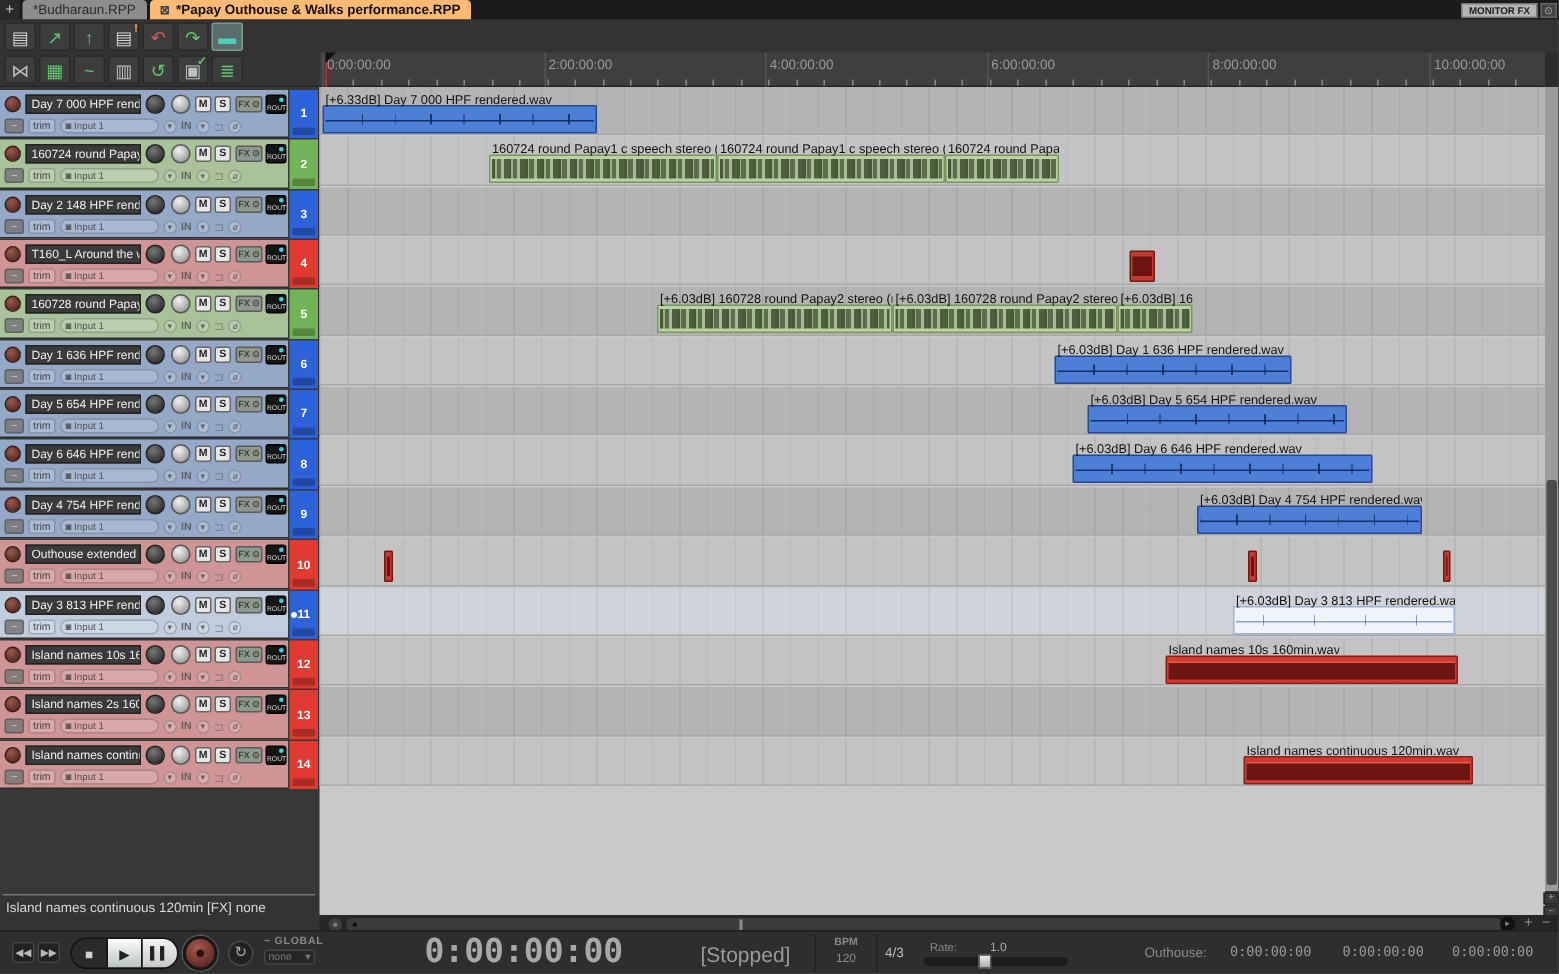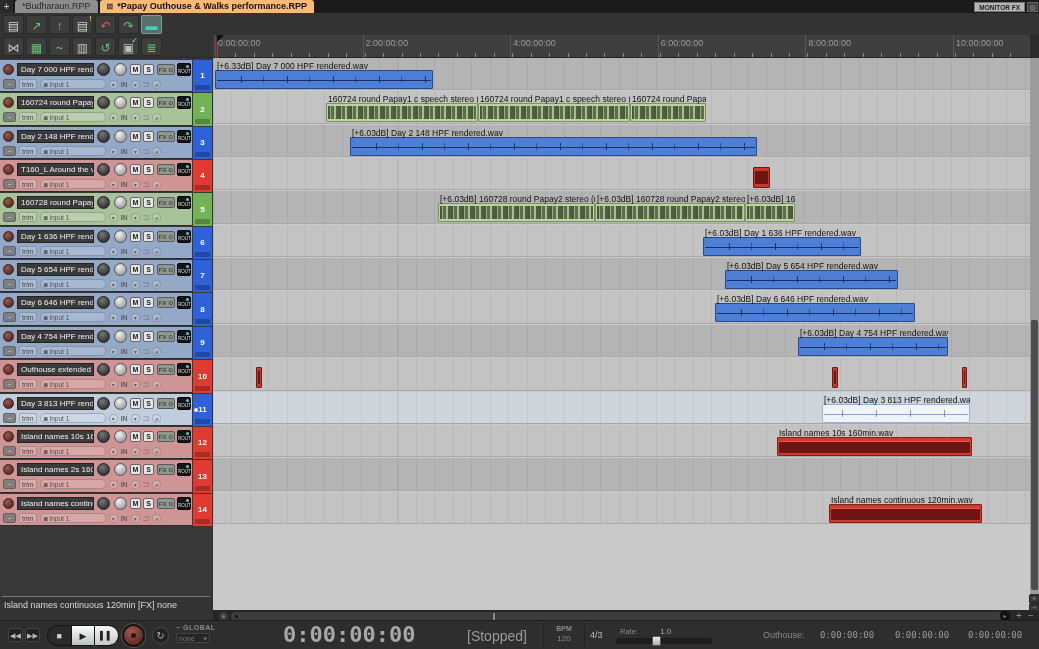--- a/index.html
+++ b/index.html
@@ -240,34 +240,31 @@
       <div class="trow" style="top: 133px; height: 33px; background: repeating-linear-gradient(90deg, rgba(0, 0, 0, 0.06) 0px, rgba(0, 0, 0, 0.06) 1px, transparent 1px, transparent 18.45px) rgb(180, 180, 180);"></div>
       <div class="trow" style="top: 167px; height: 32px; background: repeating-linear-gradient(90deg, rgba(0, 0, 0, 0.06) 0px, rgba(0, 0, 0, 0.06) 1px, transparent 1px, transparent 18.45px) rgb(195, 195, 195);"></div>
       <div class="trow" style="top: 200px; height: 32px; background: repeating-linear-gradient(90deg, rgba(0, 0, 0, 0.06) 0px, rgba(0, 0, 0, 0.06) 1px, transparent 1px, transparent 18.45px) rgb(180, 180, 180);"></div>
       <div class="trow" style="top: 233px; height: 33px; background: repeating-linear-gradient(90deg, rgba(0, 0, 0, 0.06) 0px, rgba(0, 0, 0, 0.06) 1px, transparent 1px, transparent 18.45px) rgb(195, 195, 195);"></div>
       <div class="trow" style="top: 267px; height: 32px; background: repeating-linear-gradient(90deg, rgba(0, 0, 0, 0.06) 0px, rgba(0, 0, 0, 0.06) 1px, transparent 1px, transparent 18.45px) rgb(180, 180, 180);"></div>
       <div class="trow" style="top: 300px; height: 33px; background: repeating-linear-gradient(90deg, rgba(0, 0, 0, 0.06) 0px, rgba(0, 0, 0, 0.06) 1px, transparent 1px, transparent 18.45px) rgb(195, 195, 195);"></div>
       <div class="trow" style="top: 334px; height: 32px; background: repeating-linear-gradient(90deg, rgba(0, 0, 0, 0.06) 0px, rgba(0, 0, 0, 0.06) 1px, transparent 1px, transparent 18.45px) rgb(206, 212, 218);"></div>
       <div class="trow" style="top: 367px; height: 32px; background: repeating-linear-gradient(90deg, rgba(0, 0, 0, 0.06) 0px, rgba(0, 0, 0, 0.06) 1px, transparent 1px, transparent 18.45px) rgb(195, 195, 195);"></div>
       <div class="trow" style="top: 400px; height: 33px; background: repeating-linear-gradient(90deg, rgba(0, 0, 0, 0.06) 0px, rgba(0, 0, 0, 0.06) 1px, transparent 1px, transparent 18.45px) rgb(180, 180, 180);"></div>
       <div class="trow" style="top: 434px; height: 32px; background: repeating-linear-gradient(90deg, rgba(0, 0, 0, 0.06) 0px, rgba(0, 0, 0, 0.06) 1px, transparent 1px, transparent 18.45px) rgb(195, 195, 195);"></div>
-      <div class="item blue" style="left: 2px; width: 218px; top: 12px; height: 19px; text-align: center;">
+      <div class="item blue" style="left: 2px; width: 183px; top: 12px; height: 19px; text-align: center;">
         <div class="ilabel">[+6.33dB] Day 7 000 HPF rendered.wav</div>
       </div>
       <div class="item green" style="left: 113px; width: 152px; top: 45px; height: 19px;">
         <div class="ilabel">160724 round Papay1 c speech stereo (rendere</div>
       </div>
       <div class="item green" style="left: 265px; width: 152px; top: 45px; height: 19px;">
         <div class="ilabel">160724 round Papay1 c speech stereo (rendere</div>
       </div>
       <div class="item green" style="left: 417px; width: 76px; top: 45px; height: 19px;">
         <div class="ilabel">160724 round Papay1 c speech stereo (rendere</div>
-      </div>
-      <div class="item blue" style="left: 137px; width: 407px; top: 79px; height: 19px;">
-        <div class="ilabel">[+6.03dB] Day 2 148 HPF rendered.wav</div>
       </div>
       <div class="item smallred" style="left: 540px; width: 17px; top: 109px; height: 21px;"></div>
       <div class="item green" style="left: 225px; width: 157px; top: 145px; height: 19px;">
         <div class="ilabel">[+6.03dB] 160728 round Papay2 stereo (rende</div>
       </div>
       <div class="item green" style="left: 382px; width: 150px; top: 145px; height: 19px;">
         <div class="ilabel">[+6.03dB] 160728 round Papay2 stereo (rende</div>
       </div>
       <div class="item green" style="left: 532px; width: 50px; top: 145px; height: 19px;">
         <div class="ilabel">[+6.03dB] 1607</div>

